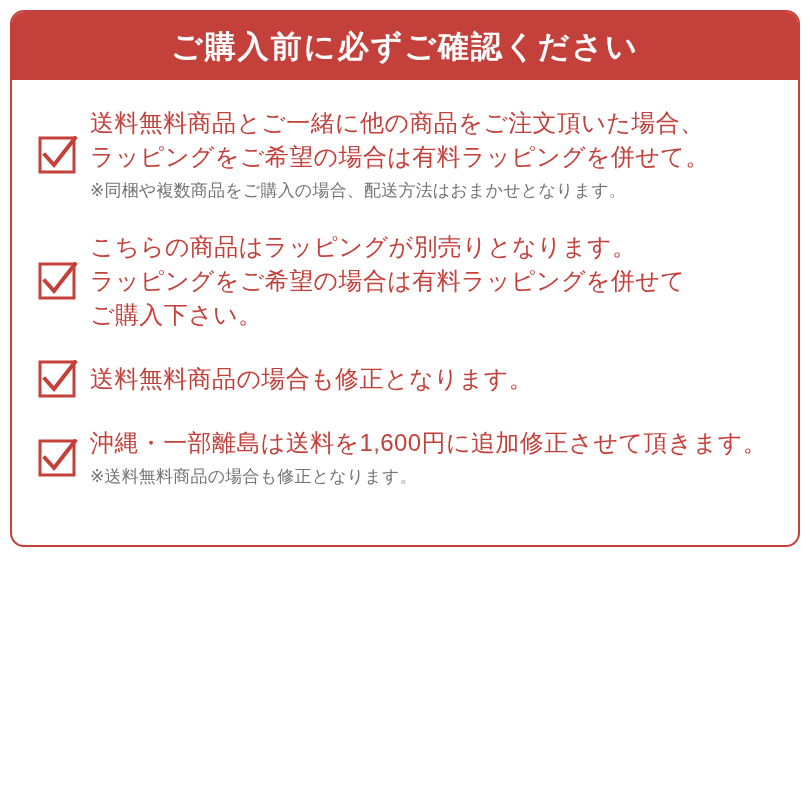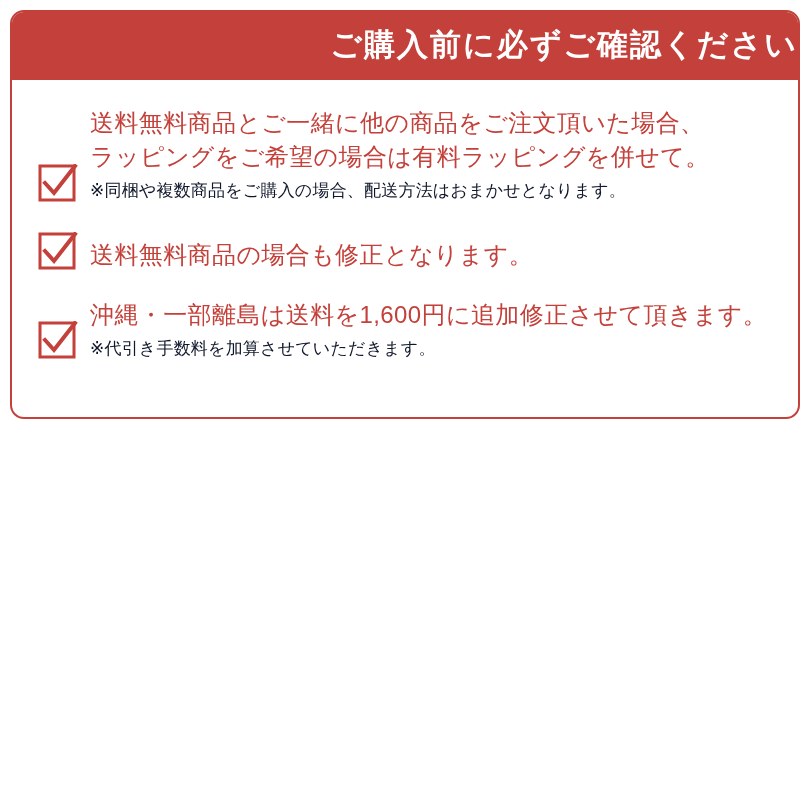--- a/index.html
+++ b/index.html
@@ -26,36 +26,35 @@
     border-radius: 14px;
     background: #ffffff;
     overflow: visible;
   }
   .notice-header {
     background: #c4403a;
     border-radius: 12px 12px 0 0;
     height: 68px;
     display: flex;
     align-items: center;
-    justify-content: flex-end;
-    font-family: Liberation Mono, monospace;
+    justify-content: center;
   }
   .notice-header-text {
     color: #ffffff;
     font-size: 31px;
     font-weight: bold;
     letter-spacing: 2px;
     line-height: 1;
   }
   .notice-body {
     padding: 26px 26px 30px 26px;
   }
   .notice-item {
     display: flex;
-    align-items: flex-end;
+    align-items: center;
     margin-bottom: 26px;
   }
   .notice-item:last-child {
   }
   .check-icon {
     flex: 0 0 auto;
     width: 40px;
     height: 40px;
     margin-right: 12px;
     margin-top: 2px;
@@ -66,21 +65,21 @@
     min-width: 0;
   }
   .item-line {
     color: #c4403a;
     font-size: 24px;
     line-height: 1.42;
     letter-spacing: 0.4px;
     white-space: nowrap;
   }
   .item-note {
-    color: #0f172a;
+    color: #737373;
     font-size: 17px;
     line-height: 1.5;
     letter-spacing: 0.2px;
     margin-top: 4px;
     white-space: nowrap;
   }
 </style>
 </head>
 <body>
 
@@ -100,20 +99,33 @@
             <path d="M7 19 L16 29 L37 2" fill="none" stroke="#c4403a" stroke-width="4" stroke-linecap="square"></path>
           </svg>
         </span>
         <div class="item-texts">
           <div class="item-line">送料無料商品とご一緒に他の商品をご注文頂いた場合、</div>
           <div class="item-line">ラッピングをご希望の場合は有料ラッピングを併せて。</div>
           <div class="item-note">※同梱や複数商品をご購入の場合、配送方法はおまかせとなります。</div>
         </div>
       </div>
 
+      <div class="notice-item">
+        <span class="check-icon">
+          <svg width="40" height="40" viewBox="0 0 40 40">
+            <rect x="2" y="2" width="34" height="34" fill="none" stroke="#c4403a" stroke-width="3"></rect>
+            <path d="M7 19 L16 29 L37 2" fill="none" stroke="#c4403a" stroke-width="4" stroke-linecap="square"></path>
+          </svg>
+        </span>
+        <div class="item-texts">
+          <div class="item-line">こちらの商品はラッピングが別売りとなります。</div>
+          <div class="item-line">ラッピングをご希望の場合は有料ラッピングを併せて</div>
+          <div class="item-line">ご購入下さい。</div>
+        </div>
+      </div>
 
       <div class="notice-item">
         <span class="check-icon">
           <svg width="40" height="40" viewBox="0 0 40 40">
             <rect x="2" y="2" width="34" height="34" fill="none" stroke="#c4403a" stroke-width="3"></rect>
             <path d="M7 19 L16 29 L37 2" fill="none" stroke="#c4403a" stroke-width="4" stroke-linecap="square"></path>
           </svg>
         </span>
         <div class="item-texts">
           <div class="item-line">送料無料商品の場合も修正となります。</div>
@@ -122,19 +134,19 @@
 
       <div class="notice-item">
         <span class="check-icon">
           <svg width="40" height="40" viewBox="0 0 40 40">
             <rect x="2" y="2" width="34" height="34" fill="none" stroke="#c4403a" stroke-width="3"></rect>
             <path d="M7 19 L16 29 L37 2" fill="none" stroke="#c4403a" stroke-width="4" stroke-linecap="square"></path>
           </svg>
         </span>
         <div class="item-texts">
           <div class="item-line">沖縄・一部離島は送料を1,600円に追加修正させて頂きます。</div>
-          <div class="item-note">※代引き手数料を加算させていただきます。</div>
+          <div class="item-note">※送料無料商品の場合も修正となります。</div>
         </div>
       </div>
 
     </div>
   </div>
 </div>
 
 </body></html>

